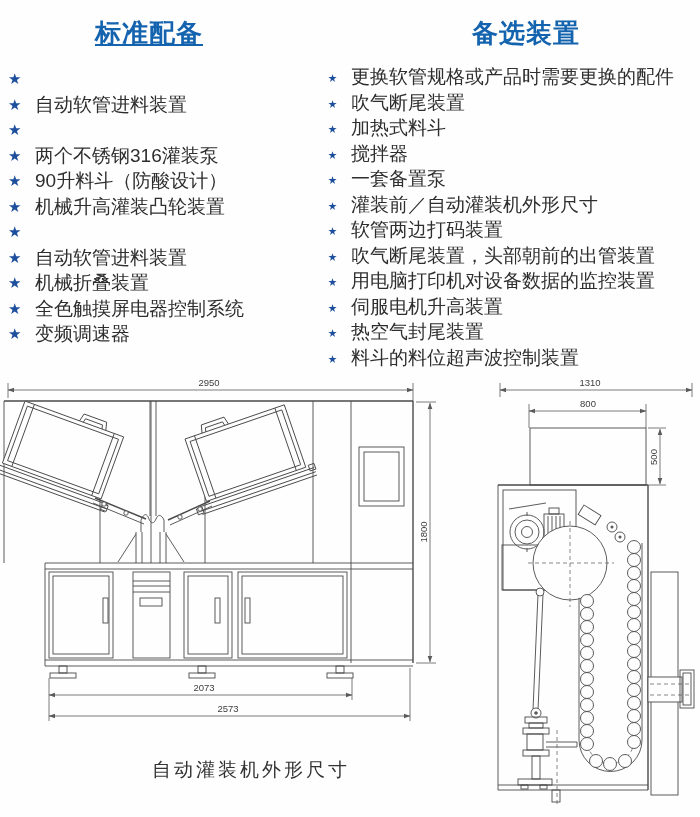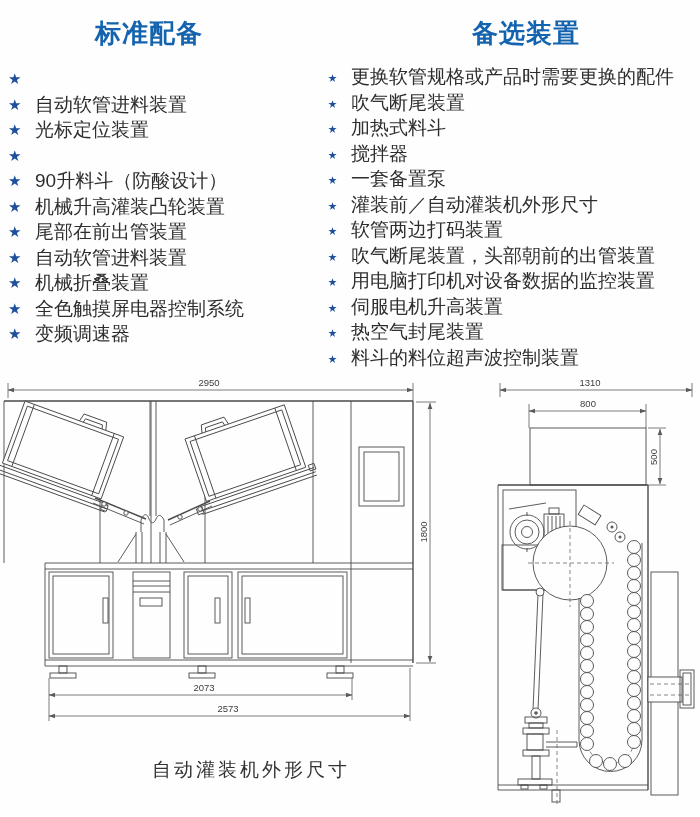--- a/index.html
+++ b/index.html
@@ -8,21 +8,21 @@
     font-family:"Liberation Sans","DejaVu Sans",sans-serif;
     color:#2d2d2d;overflow:hidden;
   }
   .col{position:absolute;top:16px;}
   .col-left{left:6px;width:278px;}
   .col-right{left:326px;width:372px;font-family:Liberation Mono, monospace;}
   h2.col-title{
     margin:0;padding:0;text-align:center;
     font-size:26px;font-weight:bold;color:#1463af;letter-spacing:1px;
   }
-  .col-left h2.col-title{width:286px;}
+  .col-left h2.col-title{width:286px;text-decoration:underline;}
   .col-right h2.col-title{width:372px;margin-left:14px;}
   ul.feature-list{list-style:none;margin:15px 0 0 0;padding:0;}
   ul.feature-list li{
     display:flex;align-items:flex-start;
     font-size:19px;line-height:25.5px;color:#2e2e2e;
   }
   .star{
     flex:0 0 27px;color:#1e4f9c;font-size:15px;line-height:25.5px;
     padding-left:2px;
   }
@@ -50,36 +50,35 @@
   <ul class="feature-list">
     <li>
         <span class="star">★</span>
       </li>
     <li>
         <span class="star">★</span>
         <span class="li-txt">自动软管进料装置</span>
       </li>
     <li>
         <span class="star">★</span>
-        <span class="li-txt">光标定位装置</span>
-      </li>
-    <li>
-        <span class="star">★</span>
+      </li>
+    <li>
+        <span class="star">★</span>
+        <span class="li-txt">两个不锈钢316灌装泵</span>
       </li>
     <li>
         <span class="star">★</span>
         <span class="li-txt">90升料斗（防酸设计）</span>
       </li>
     <li>
         <span class="star">★</span>
         <span class="li-txt">机械升高灌装凸轮装置</span>
       </li>
     <li>
         <span class="star">★</span>
-        <span class="li-txt">尾部在前出管装置</span>
       </li>
     <li>
         <span class="star">★</span>
         <span class="li-txt">自动软管进料装置</span>
       </li>
     <li>
         <span class="star">★</span>
         <span class="li-txt">机械折叠装置</span>
       </li>
     <li>

